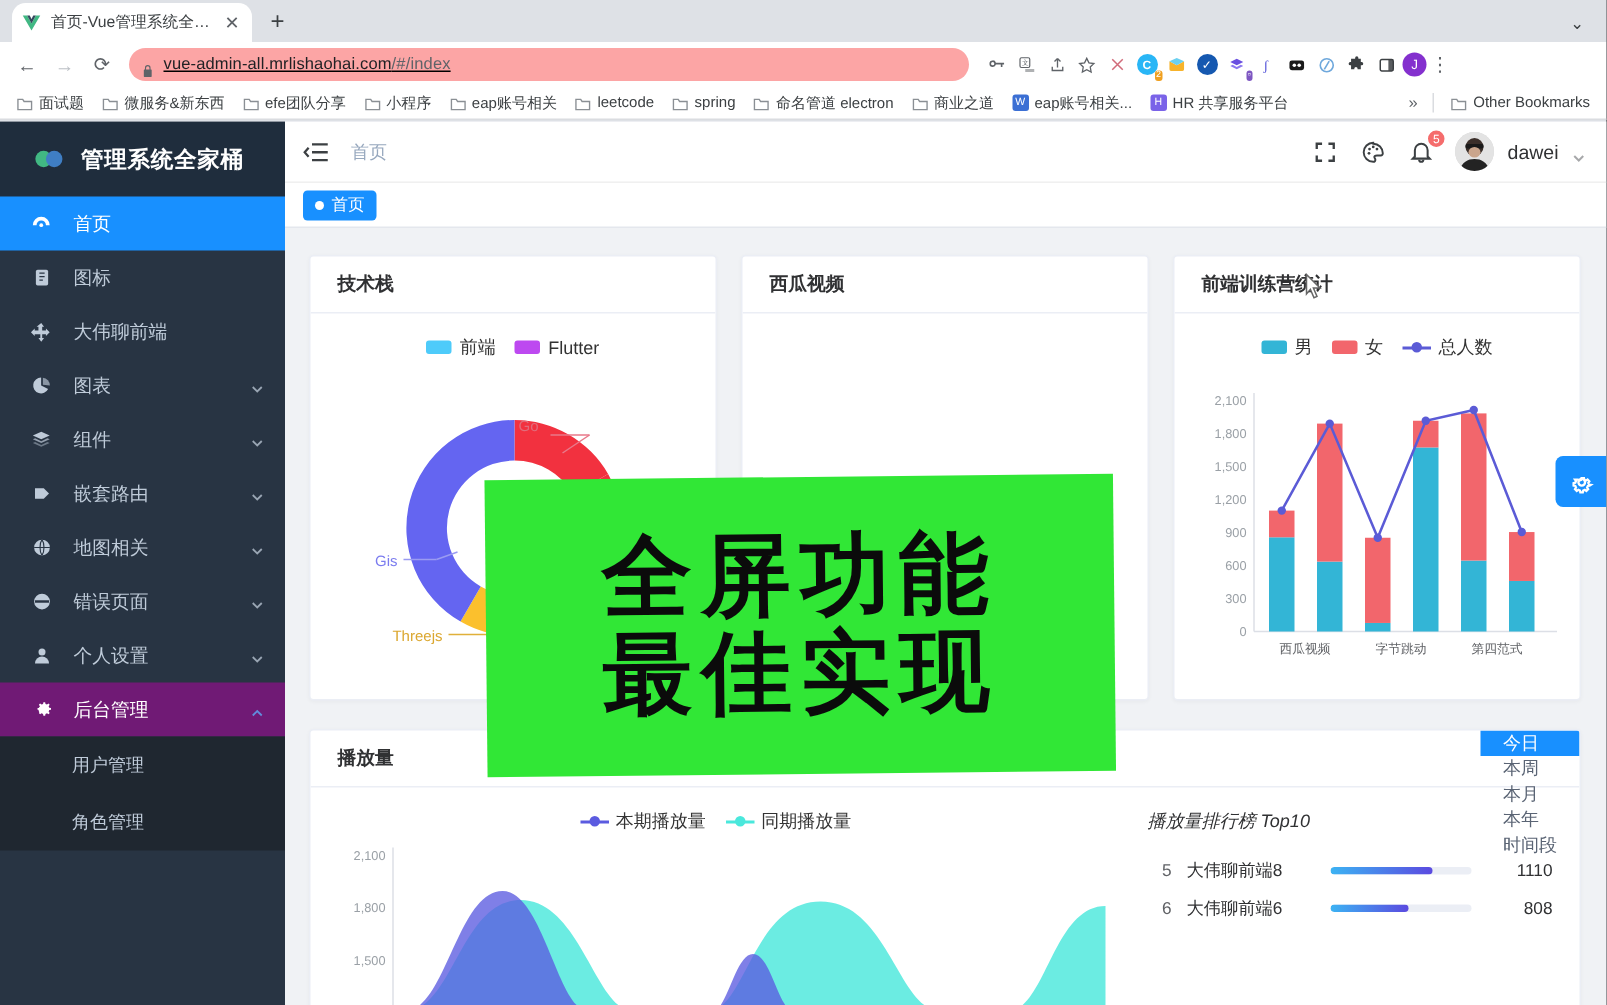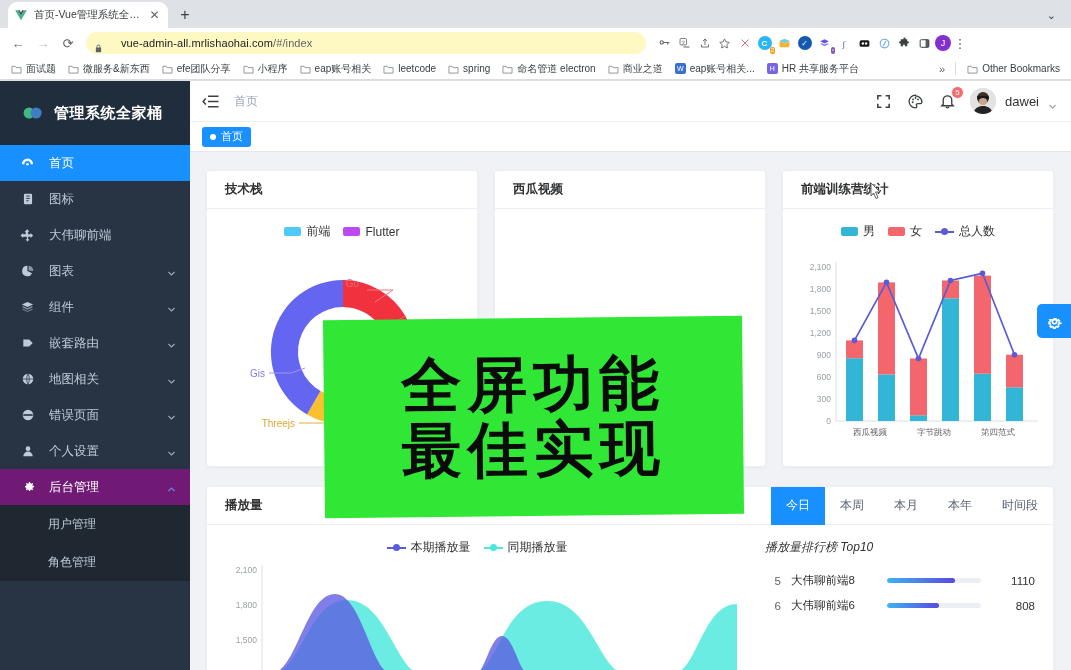--- a/index.html
+++ b/index.html
@@ -27,22 +27,22 @@
   .newtab { width: 26px; height: 26px; display: flex; align-items: center; justify-content: center;
             font-size: 16px; color: #3c4043; margin-left: 4px; }
   .winbtns { margin-left: auto; display: flex; align-items: center; height: 26px; padding-right: 8px; }
   .winbtns span { font-size: 11px; color: #3c4043; padding: 0 7px; }
 
   .toolbar { height: 30px; background: #fff; display: flex; align-items: center; padding: 0 7px; gap: 3px; }
   .nav-ico { width: 22px; height: 22px; display: flex; align-items: center; justify-content: center;
              color: #5f6368; font-size: 13px; border-radius: 50%; }
   .nav-ico.disabled { color: #bdc1c6; }
   .omnibox {
-    flex: 1 1 auto; height: 22px; background: #fef9c3; border-radius: 11px;
-    display: flex; align-items: center; padding: 0 8px; gap: 18px; margin: 0 4px; max-width: 560px;
+    flex: 1 1 auto; height: 22px; background: #fca5a5; border-radius: 11px;
+    display: flex; align-items: center; padding: 0 8px; gap: 6px; margin: 0 4px; max-width: 560px; text-decoration: underline;
   }
   .lock { width: 9px; height: 9px; flex: 0 0 9px; }
   .omni-url { font-size: 11px; color: #202124; white-space: nowrap; letter-spacing: .1px; }
   .omni-url .dim { color: #5f6368; }
   .tb-right { display: flex; align-items: center; gap: 1px; margin-left: 2px; }
   .ext { width: 19px; height: 19px; display:flex; align-items:center; justify-content:center;
          font-size: 11px; position: relative; }
   .ext-badge {
     position:absolute; right:-1px; bottom:-1px; background:#f0a020; color:#fff;
     font-size:6px; border-radius:2px; padding:0 1px; line-height:7px;
@@ -62,21 +62,21 @@
             align-items:center; justify-content:center; color:#fff; font-size:7px; }
   .bm-sep { width: 1px; height: 13px; background: #dadce0; margin: 0 4px; }
   .bm-overflow { font-size: 11px; color: #5f6368; padding: 0 4px; }
 
   
   #viewport { position: absolute; left: 0; top: 81px; width: 1071px; height: 589px;
               background: #f0f2f5; overflow: hidden; }
 
   
   .sidebar { position: absolute; left: 0; top: 0; width: 190px; height: 589px; background: #283443; }
-  .logo-box { height: 64px; background: #1f2d3d; display: flex; align-items: center; gap: 10px; padding-left: 22px; }
+  .logo-box { height: 50px; background: #1f2d3d; display: flex; align-items: center; gap: 10px; padding-left: 22px; }
   .logo-mark { width: 22px; height: 18px; flex: 0 0 22px; }
   .logo-text { color: #fff; font-size: 15px; font-weight: bold; letter-spacing: .5px; }
   .menu { padding: 0; }
   .mi { height: 36px; display: flex; align-items: center; padding: 0 14px 0 20px; gap: 14px;
         color: #bfcbd9; font-size: 12.5px; cursor: pointer; }
   .mi.active { background: #1890ff; color: #fff; }
   .mi.open { background: #701a75; color: #fff; }
   .mi-ico { width: 15px; height: 15px; flex: 0 0 15px; display: flex; align-items: center; justify-content: center; }
   .mi-label { flex: 1 1 auto; }
   .caret { width: 9px; height: 9px; flex: 0 0 9px; opacity: .75; }
@@ -123,21 +123,21 @@
   .lg { display: flex; align-items: center; gap: 5px; font-size: 12px; color: #333; }
   .lg-chip { width: 17px; height: 9px; border-radius: 2px; }
   .lg-line { width: 19px; height: 9px; position: relative; }
   .lg-line i { position: absolute; left: 0; top: 4px; width: 19px; height: 1.6px; display: block; }
   .lg-line b { position: absolute; left: 6px; top: 1px; width: 7px; height: 7px; border-radius: 50%; }
 
   
   .donut-wrap { position: relative; height: 240px; text-align: center; }
 
   
-  .tabs { margin-left: auto; display: flex; align-items: stretch; height: 38px; }
+  .tabs { margin-left: auto; display: flex; align-items: stretch; height: 38px; flex-direction: column; }
   .tab-btn { padding: 0 15px; display: flex; align-items: center; font-size: 12px; color: #5a6474; }
   .tab-btn.active { background: #1890ff; color: #fff; }
 
   .rank-title { font-size: 12px; color: #303133; padding: 14px 0 12px 18px; font-style: italic; }
   .rank-row { display: flex; align-items: center; gap: 10px; padding: 5px 18px 5px 22px; font-size: 11.5px; color: #303133; }
   .rank-idx { width: 12px; text-align: right; color: #606266; }
   .rank-name { width: 86px; white-space: nowrap; }
   .rank-bar { flex: 1 1 auto; height: 5px; background: #ebeef5; border-radius: 3px; position: relative; overflow: hidden; }
   .rank-bar i { position: absolute; left: 0; top: 0; height: 5px; border-radius: 3px;
                 background: linear-gradient(90deg, #3cb3f3, #5b4ae0); display: block; }

